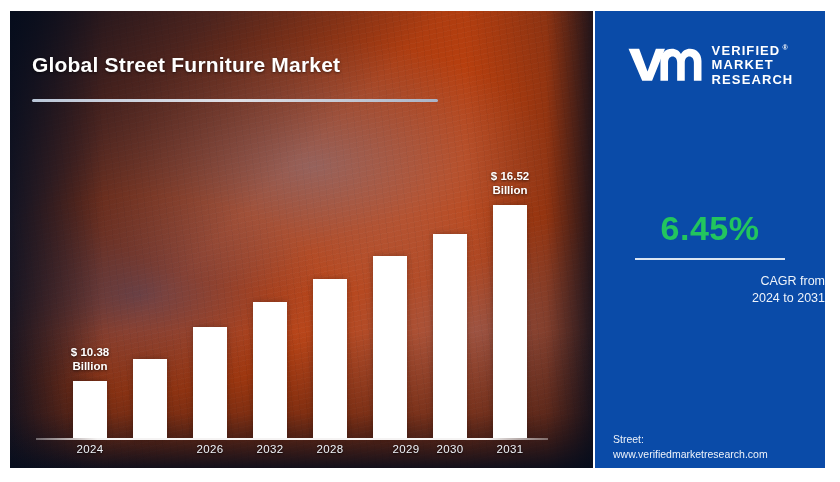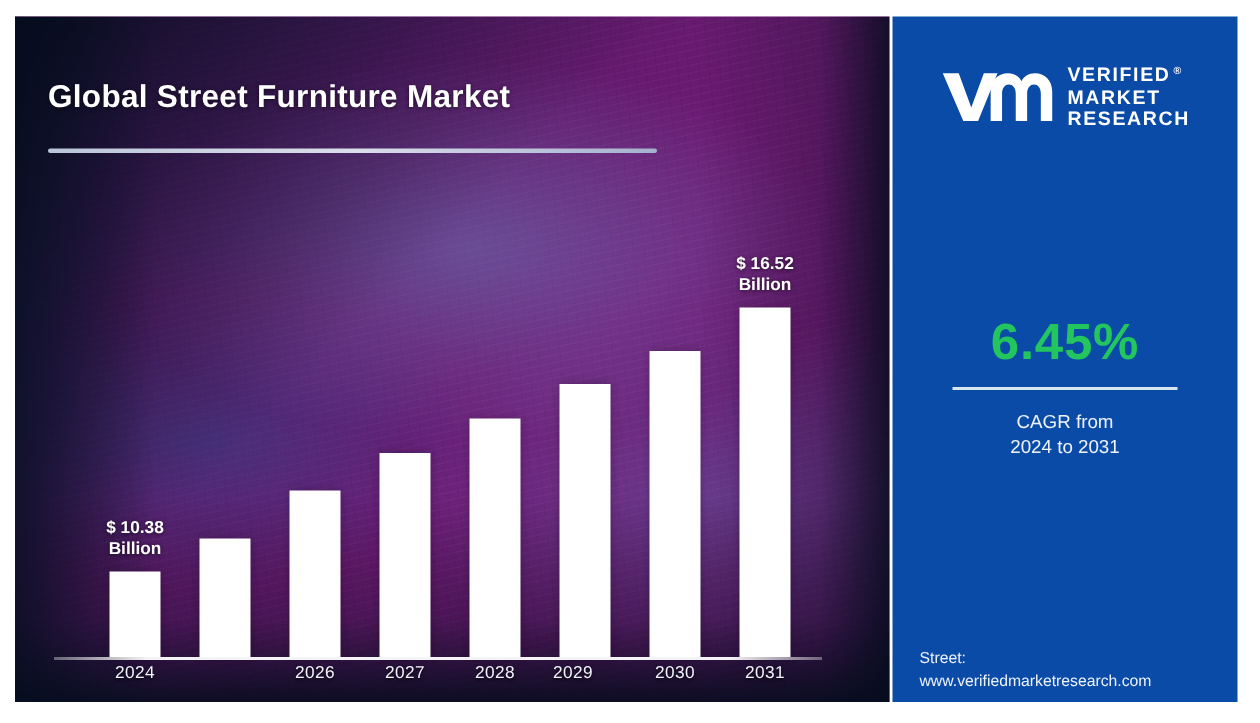--- a/index.html
+++ b/index.html
@@ -13,21 +13,21 @@
     position:absolute;left:0;top:0;width:840px;height:482px;
     background:#ffffff;
   }
   
   .chart-panel{
     position:absolute;left:10px;top:11px;width:583px;height:457px;
     background:
       radial-gradient(120% 90% at 45% 55%, rgba(47,96,170,.55) 0%, rgba(22,55,115,.35) 45%, rgba(8,24,54,.15) 75%, rgba(5,15,35,.05) 100%),
       linear-gradient(160deg,#0d2murky 0%,#0d2palette 100%),
       linear-gradient(155deg,#0a1a33 0%,#123566 38%,#17447d 55%,#0e2a52 78%,#081navy 100%);
-    background-color:#701a75;
+    background-color:#c2410c;
     overflow:hidden;
   }
   .chart-panel::before{
     
     content:"";position:absolute;inset:0;
     background:
       radial-gradient(60% 40% at 52% 34%, rgba(120,165,220,.40) 0%, rgba(120,165,220,0) 70%),
       radial-gradient(45% 30% at 22% 62%, rgba(40,80,145,.45) 0%, rgba(40,80,145,0) 72%),
       radial-gradient(50% 35% at 80% 70%, rgba(90,135,195,.30) 0%, rgba(90,135,195,0) 75%),
       repeating-linear-gradient(168deg, rgba(255,255,255,.030) 0px, rgba(255,255,255,.030) 1px, rgba(0,0,0,0) 1px, rgba(0,0,0,0) 5px),
@@ -106,21 +106,21 @@
     position:absolute;left:0;top:198px;width:230px;text-align:center;
   }
   .cagr-value{
     color:#22c55e;font-size:34px;font-weight:bold;letter-spacing:.5px;line-height:38px;
   }
   .cagr-rule{
     width:150px;height:2px;margin:11px auto 0;
     background:#e6edf6;opacity:.95;
   }
   .cagr-caption{
-    margin-top:13px;color:#eef3fa;font-size:12.5px;line-height:17px;
+    margin-top:13px;color:#eef3fa;font-size:12.5px;line-height:17px;text-align:right;
   }
   .source{
     position:absolute;left:18px;top:421px;width:205px;
     color:#eef3fa;font-size:10.5px;line-height:14.5px;
   }
 </style>
 </head>
 <body>
 
 <div id="infographic">
@@ -163,23 +163,23 @@
               <div>Billion</div>
             </div>
             <div class="bar" style="height: 233px;"></div>
           </div>
         </div>
       <div class="axis-line"></div>
       <div class="xlabels" id="xlabels-container">
           <div class="xlabel" style="left: 24px;">2024</div>
           <div class="xlabel" style="left: 84px; margin-top: 42px;">2025</div>
           <div class="xlabel" style="left: 144px;">2026</div>
-          <div class="xlabel" style="left: 204px;">2027</div>
+          <div class="xlabel" style="left: 204px;">2032</div>
           <div class="xlabel" style="left: 264px;">2028</div>
-          <div class="xlabel" style="left: 316px;">2029</div>
+          <div class="xlabel" style="left: 340px;">2029</div>
           <div class="xlabel" style="left: 384px;">2030</div>
           <div class="xlabel" style="left: 444px;">2031</div>
         </div>
     </div>
 
   </div>
 
   <div class="brand-panel">
 
     <div class="logo-wrap">

